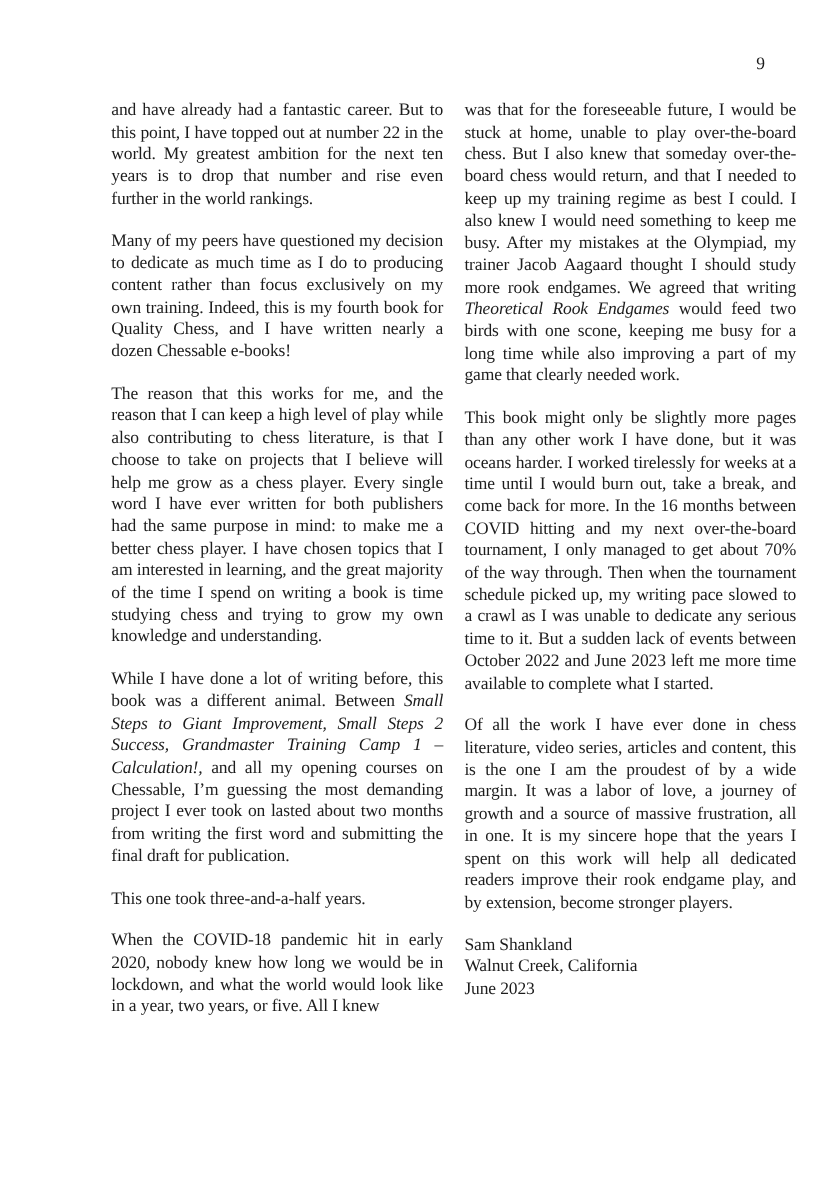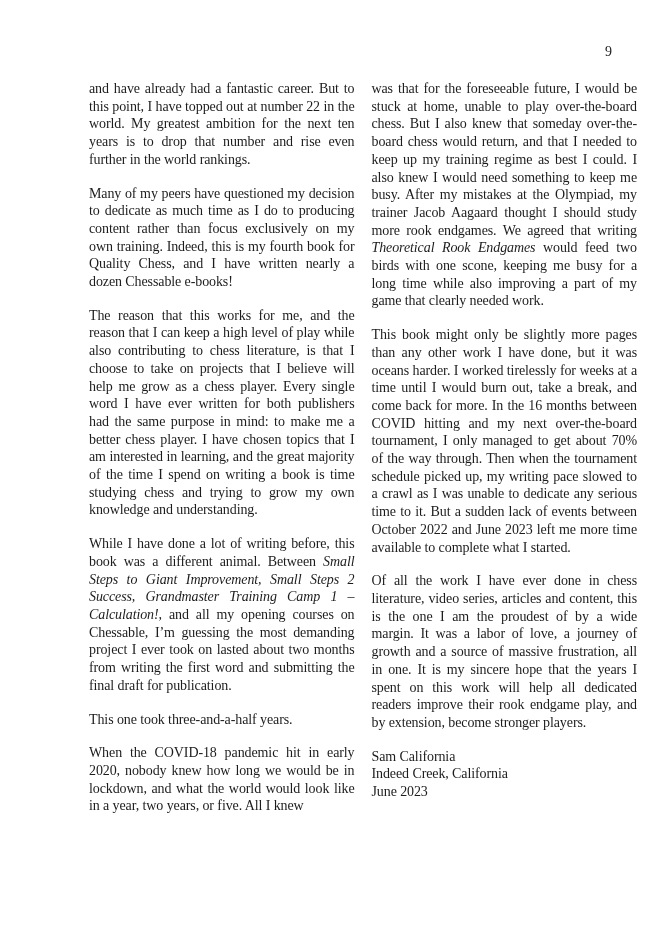--- a/index.html
+++ b/index.html
@@ -70,19 +70,19 @@
         <p class="para"><span>When the COVID-18 pandemic hit in early 2020, nobody knew how long we would be in lockdown, and what the world would look like in a year, two years, or five. All I knew</span></p>
       </div>
 
     <div class="col">
       <div id="right-paras">
           <p class="para"><span>was that for the foreseeable future, I would be stuck at home, unable to play over-the-board chess. But I also knew that someday over-the-board chess would return, and that I needed to keep up my training regime as best I could. I also knew I would need something to keep me busy. After my mistakes at the Olympiad, my trainer Jacob Aagaard thought I should study more rook endgames. We agreed that writing </span><i>Theoretical Rook Endgames</i><span> would feed two birds with one scone, keeping me busy for a long time while also improving a part of my game that clearly needed work.</span></p>
           <p class="para"><span>This book might only be slightly more pages than any other work I have done, but it was oceans harder. I worked tirelessly for weeks at a time until I would burn out, take a break, and come back for more. In the 16 months between COVID hitting and my next over-the-board tournament, I only managed to get about 70% of the way through. Then when the tournament schedule picked up, my writing pace slowed to a crawl as I was unable to dedicate any serious time to it. But a sudden lack of events between October 2022 and June 2023 left me more time available to complete what I started.</span></p>
           <p class="para"><span>Of all the work I have ever done in chess literature, video series, articles and content, this is the one I am the proudest of by a wide margin. It was a labor of love, a journey of growth and a source of massive frustration, all in one. It is my sincere hope that the years I spent on this work will help all dedicated readers improve their rook endgame play, and by extension, become stronger players.</span></p>
         </div>
       <div class="signature">
-        <div>Sam California</div>
-        <div>Indeed Creek, California</div>
+        <div>Sam Shankland</div>
+        <div>Walnut Creek, California</div>
         <div>June 2023</div>
       </div>
     </div>
   </div>
 </div>
 
 </body></html>

